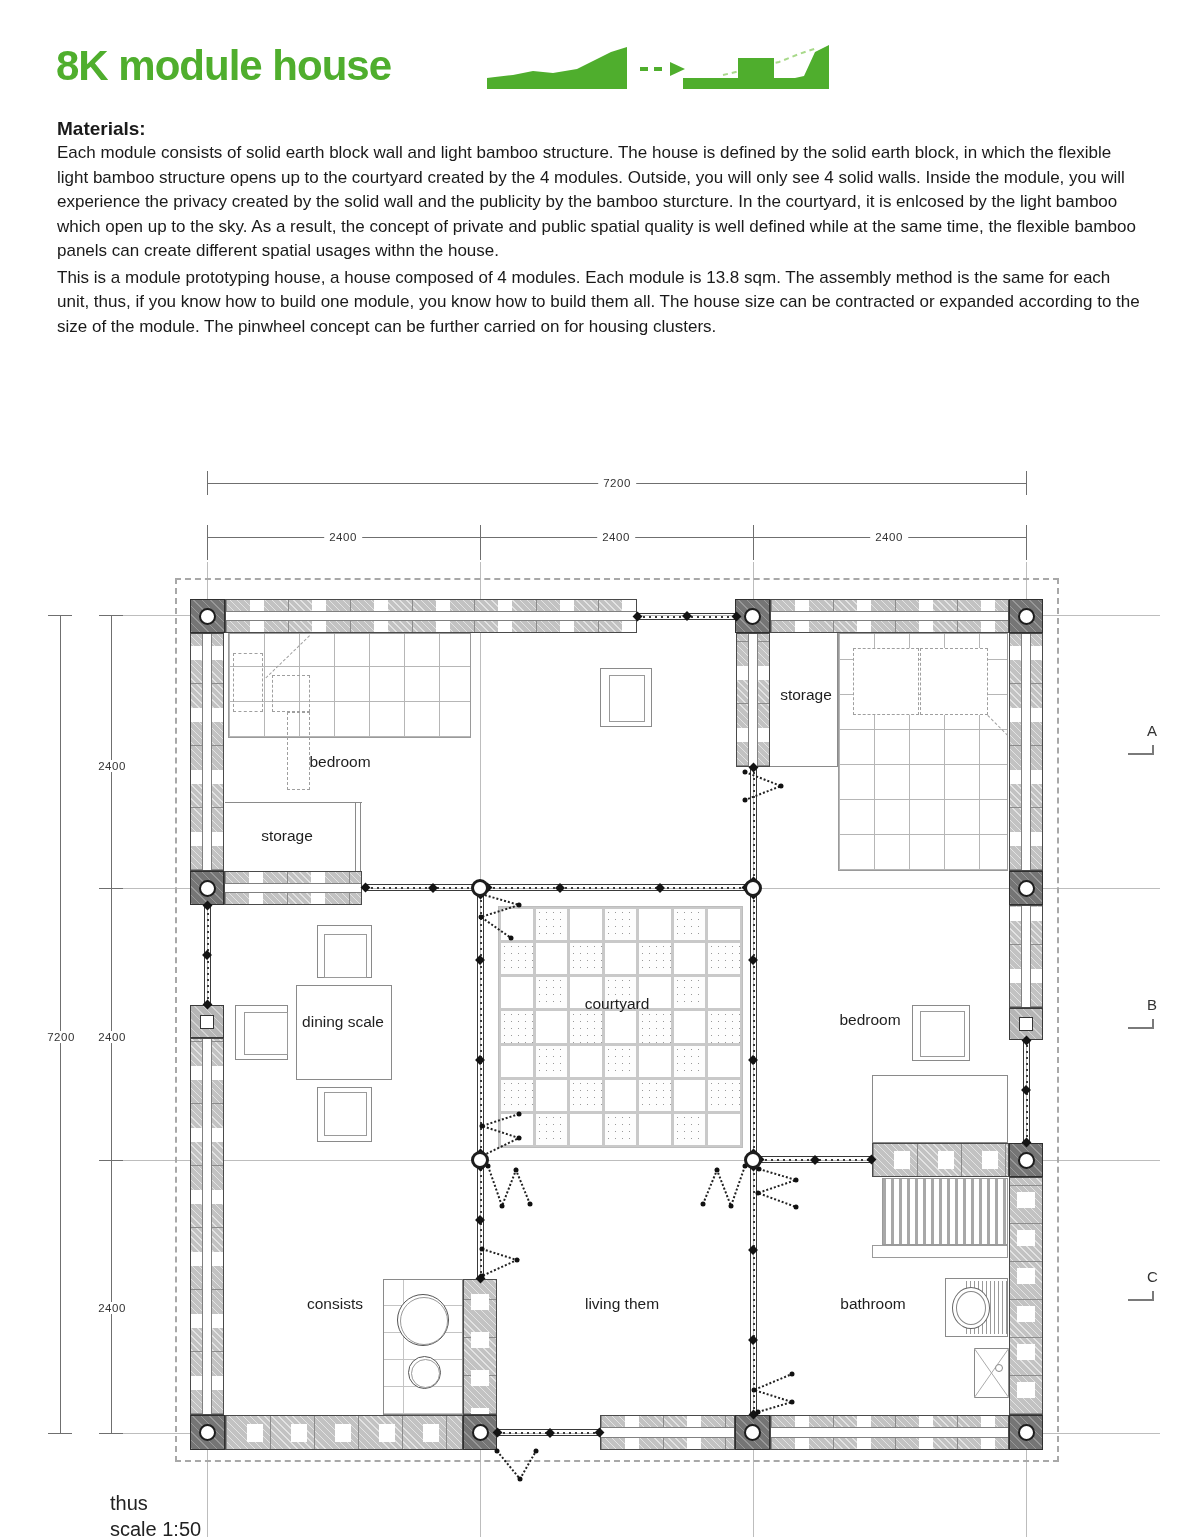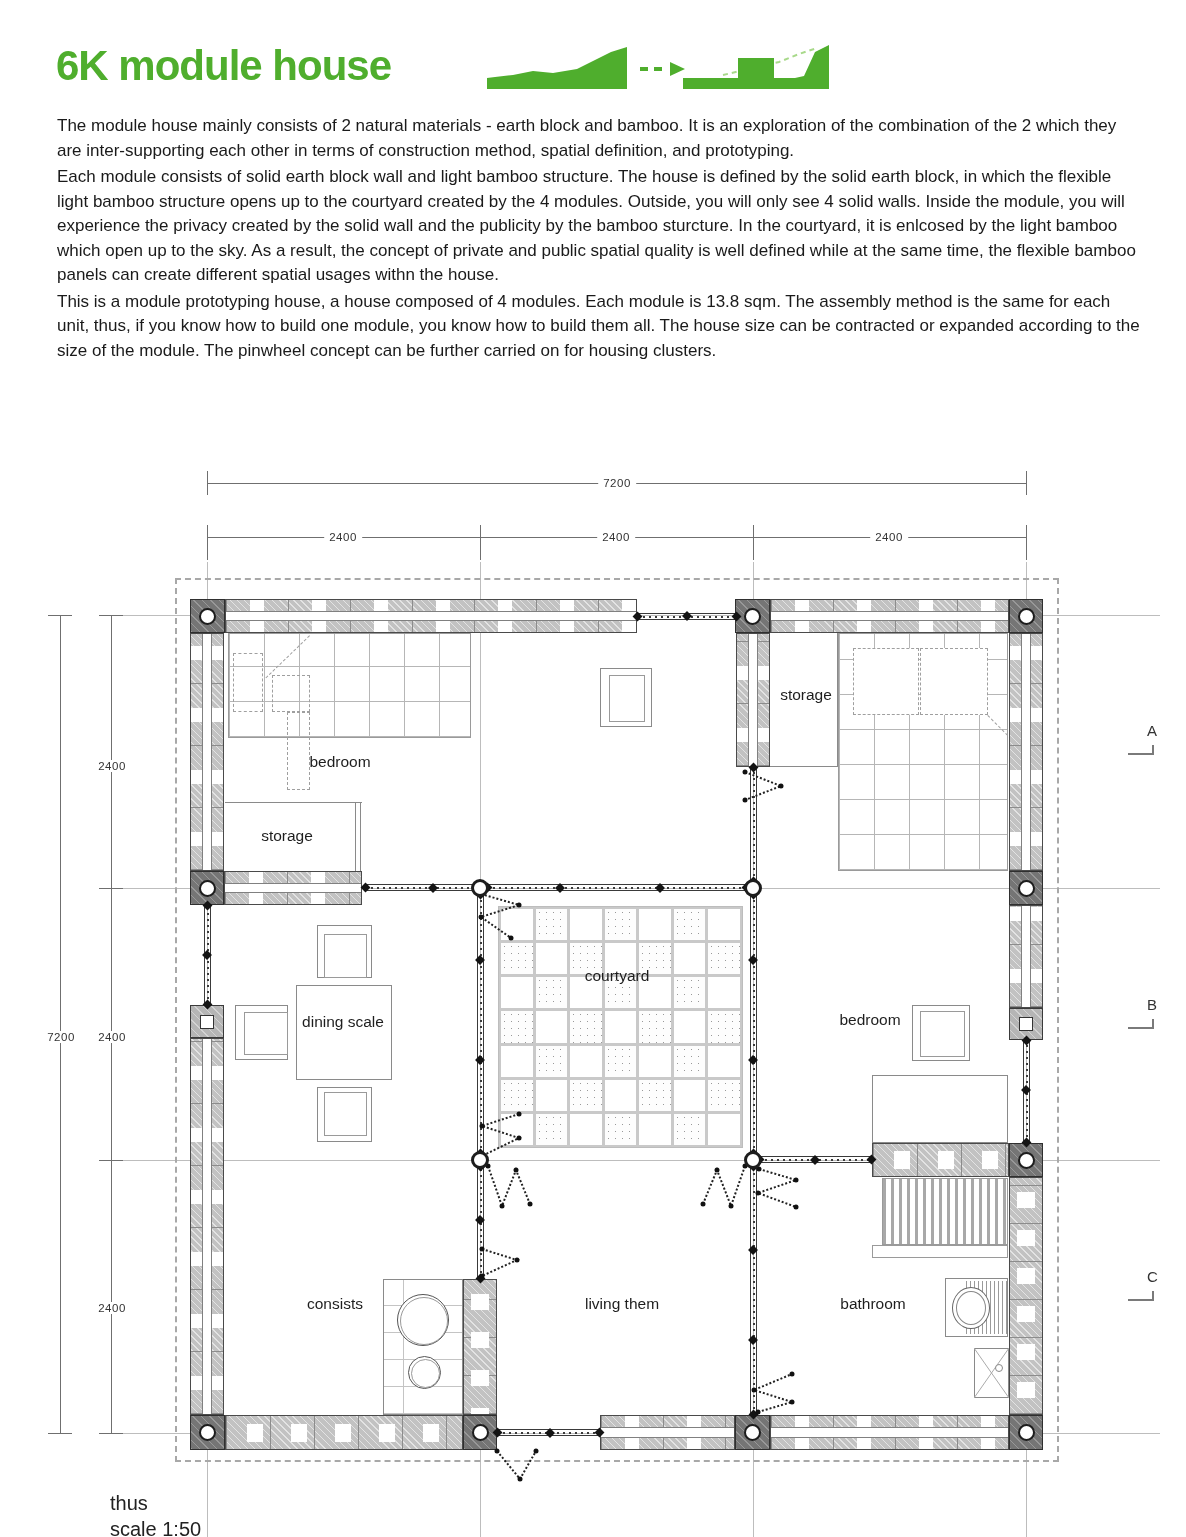--- a/index.html
+++ b/index.html
@@ -93,37 +93,37 @@
   
   .mk{font-size:15px;color:#333;}
   .mkg{width:26px;height:10px;border-bottom:2px solid #7a7a7a;border-right:2px solid #7a7a7a;}
   
   #caption{left:110px;top:1490px;font-size:20px;line-height:26px;color:#222;}
   .zz{position:absolute;overflow:visible;}
 </style>
 </head>
 <body>
 
-<div class="abs" id="title">6K module house</div>
+<div class="abs" id="title">8K module house</div>
 
 <svg class="abs" style="left:487px;top:47px" width="140" height="42" viewBox="0 0 140 42">
   <path d="M0,31 L0,42 L140,42 L140,0 L124,5 L106,14 L90,22 L66,26 L46,24 L26,28 L8,30 Z" fill="#4fae2d"></path>
 </svg>
 <svg class="abs" style="left:638px;top:60px" width="48" height="18" viewBox="0 0 48 18">
   <line x1="2" y1="9" x2="28" y2="9" stroke="#4fae2d" stroke-width="4" stroke-dasharray="8 6"></line>
   <polygon points="32,2 47,9 32,16" fill="#4fae2d"></polygon>
 </svg>
 <svg class="abs" style="left:683px;top:45px" width="146" height="44" viewBox="0 0 146 44">
   <polyline points="40,30 70,23 96,17 116,9 134,3" fill="none" stroke="#a8d98a" stroke-width="2" stroke-dasharray="5 4"></polyline>
   <path d="M0,33 L0,44 L146,44 L146,0 L132,7 L121,31 L112,33 Z" fill="#4fae2d"></path>
   <rect x="55" y="13" width="36" height="20" fill="#4fae2d"></rect>
 </svg>
 
 <div class="abs" id="copy">
-  <p>The module house mainly consists of 2 natural materials - earth block and bamboo.  It is an exploration of the combination of the 2 which they are inter-supporting each other in terms of construction method, spatial definition, and prototyping.</p>
+  <h3>Materials:</h3>
   <p>Each module consists of solid earth block wall and light bamboo structure. The house is defined by the solid earth block, in which the flexible light bamboo structure opens up to the courtyard created by the 4 modules. Outside, you will only see 4 solid walls. Inside the module, you will experience the privacy created by the solid wall and the publicity by the bamboo sturcture. In the courtyard, it is enlcosed by the light bamboo which open up to the sky. As a result, the concept of private and public spatial quality is well defined while at the same time, the flexible bamboo panels can create different spatial usages withn the house.</p>
   <p>This is a module prototyping house, a house composed of 4 modules. Each module is 13.8 sqm. The assembly method is the same for each unit, thus, if you know how to build one module, you know how to build them all. The house size can be contracted or expanded according to the size of the module. The pinwheel  concept can be further carried on for housing clusters.</p>
 </div>
 
 <div class="abs" style="left:0;top:0;width:1186px;height:1537px">
 
   <div class="abs gl" style="left:207px;top:562px;width:1px;height:975px"></div>
   <div class="abs gl" style="left:480px;top:562px;width:1px;height:975px"></div>
   <div class="abs gl" style="left:753px;top:562px;width:1px;height:975px"></div>
   <div class="abs gl" style="left:1026px;top:562px;width:1px;height:975px"></div>
@@ -406,21 +406,21 @@
 
   <div class="node" style="left:480px;top:888px"></div>
   <div class="node" style="left:753px;top:888px"></div>
   <div class="node" style="left:480px;top:1160px"></div>
   <div class="node" style="left:753px;top:1160px"></div>
 
   <div class="abs rl" style="left:340px;top:762px">bedroom</div>
   <div class="abs rl" style="left:287px;top:836px">storage</div>
   <div class="abs rl" style="left:806px;top:695px">storage</div>
   <div class="abs rl" style="left:343px;top:1022px">dining scale</div>
-  <div class="abs rl" style="left:617px;top:976px">courtyard</div>
+  <div class="abs rl" style="left:617px;top:1004px">courtyard</div>
   <div class="abs rl" style="left:870px;top:1020px">bedroom</div>
   <div class="abs rl" style="left:335px;top:1304px">consists</div>
   <div class="abs rl" style="left:622px;top:1304px">living them</div>
   <div class="abs rl" style="left:873px;top:1304px">bathroom</div>
 
   <div class="abs dl" style="left:207px;top:483px;width:819px;height:1px"></div>
   <div class="abs dl" style="left:207px;top:471px;width:1px;height:24px"></div>
   <div class="abs dl" style="left:1026px;top:471px;width:1px;height:24px"></div>
   <div class="abs chip" style="left:617px;top:483px">7200</div>
   <div class="abs dl" style="left:207px;top:537px;width:819px;height:1px"></div>

